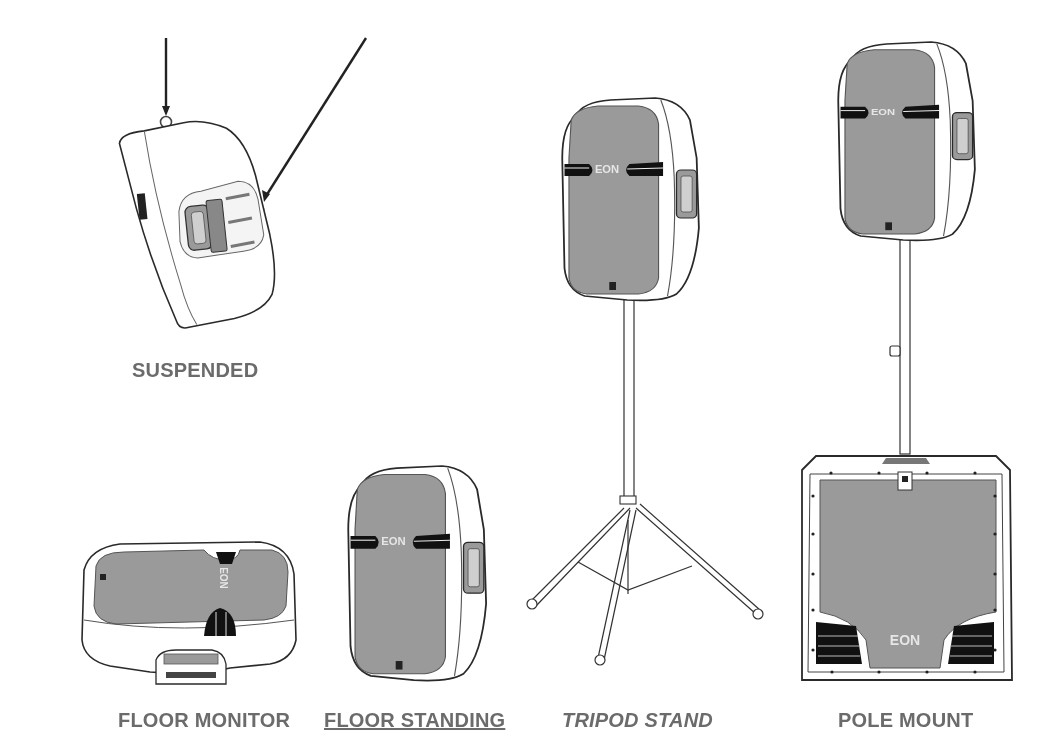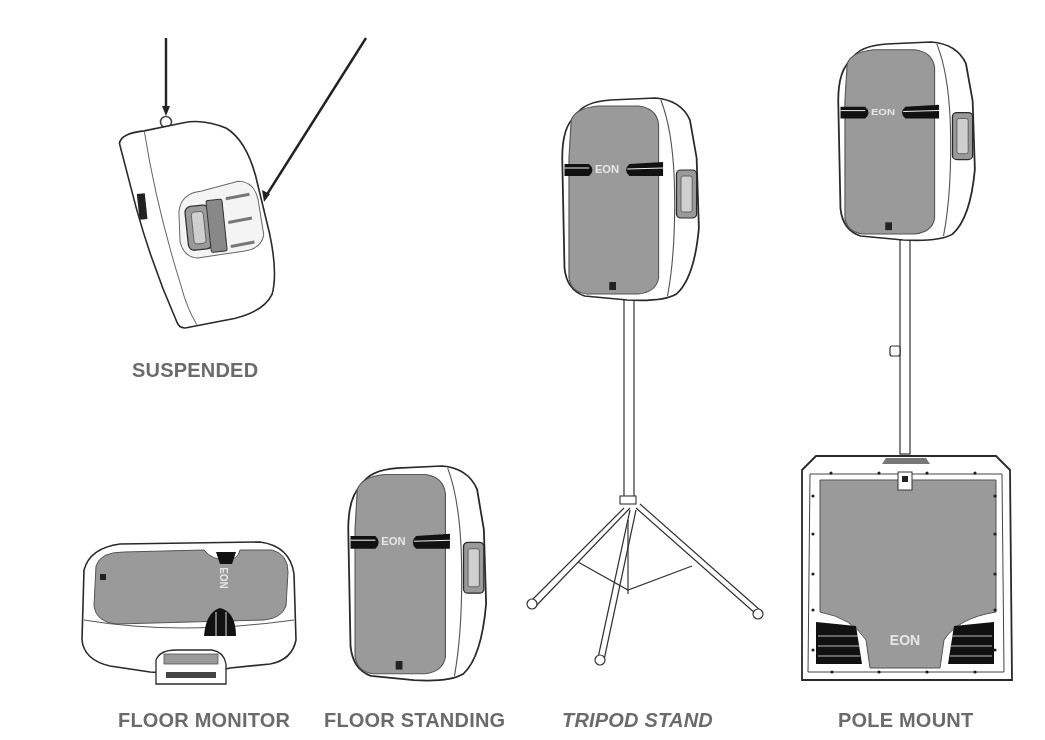--- a/index.html
+++ b/index.html
@@ -141,15 +141,15 @@
       <circle cx="832" cy="672" r="1.6"></circle>
         <circle cx="879" cy="672" r="1.6"></circle>
         <circle cx="927" cy="672" r="1.6"></circle>
         <circle cx="975" cy="672" r="1.6"></circle>
     </g>
   </g>
 </svg>
 
 <div class="label" style="left:132px; top:359px;">SUSPENDED</div>
 <div class="label" style="left:105px; top:709px;margin-left:13px;">FLOOR MONITOR</div>
-<div class="label" style="left:324px; top:709px;">FLOOR STANDING</div>
+<div class="label" style="left:324px; top:709px;text-decoration:underline;">FLOOR STANDING</div>
 <div class="label" style="left:562px; top:709px;font-style:italic;">TRIPOD STAND</div>
 <div class="label" style="left:838px; top:709px;">POLE MOUNT</div>
 
 </body></html>

